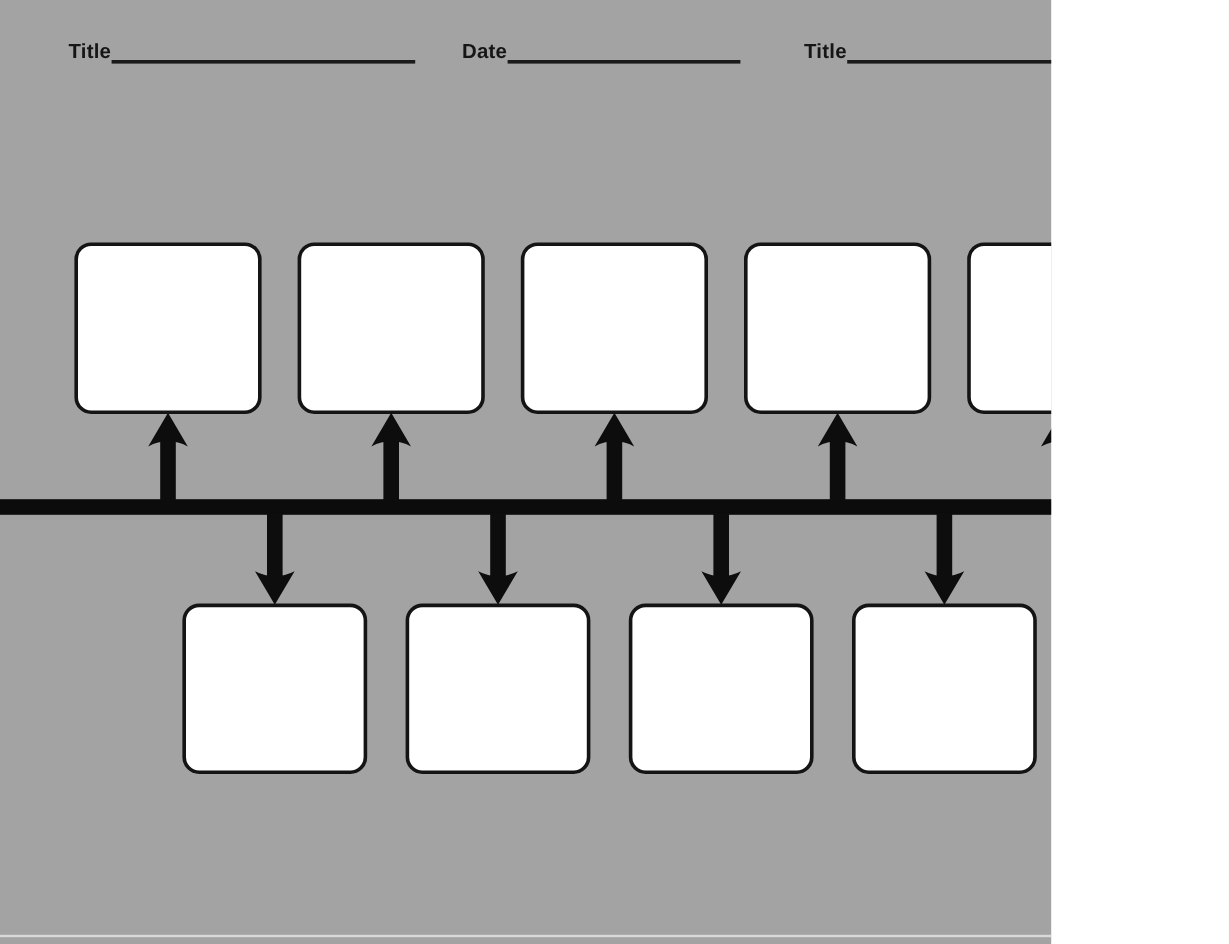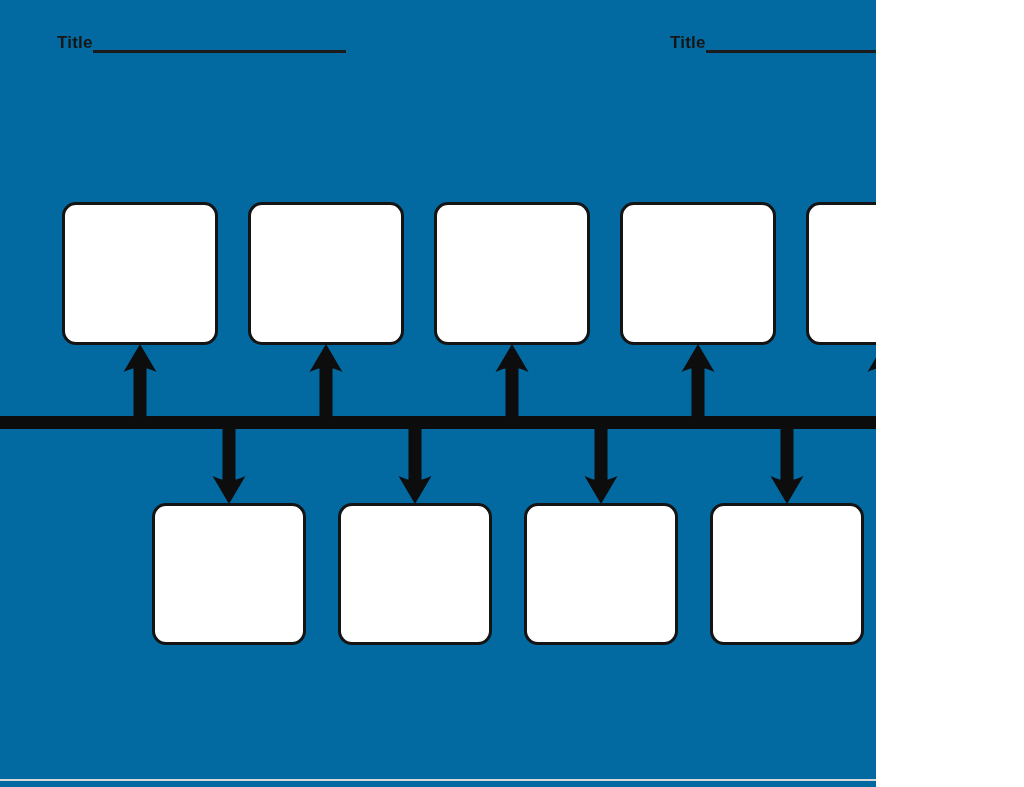--- a/index.html
+++ b/index.html
@@ -1,20 +1,20 @@
 <!DOCTYPE html>
 <html><head>
 <meta charset="utf-8">
 <style>
   html, body { margin: 0; padding: 0; background: #ffffff; }
   .page {
     position: relative;
     width: 876px;
     height: 787px;
-    background: #0369a1;
+    background: #a3a3a3;
     overflow: hidden;
     font-family: "Liberation Sans", sans-serif;
   }
 
   
   .field {
     position: absolute;
     display: flex;
     align-items: flex-end;
     font-weight: 700;
@@ -66,20 +66,24 @@
 </head>
 <body>
 
 <div class="page">
 
   <div class="field" style="left:57px; top:34px;">
     <span class="label">Title</span>
     <span class="rule" style="width:253px;"></span>
   </div>
 
+  <div class="field" style="left:385px; top:34px;">
+    <span class="label">Date</span>
+    <span class="rule" style="width:194px;"></span>
+  </div>
 
   <div class="field" style="left:670px; top:34px;">
     <span class="label">Title</span>
     <span class="rule" style="width:259px;"></span>
   </div>
 
   <div class="timeline-bar"></div>
 
   <div class="event-box top" style="left:62px;"></div>
   <div class="event-box top" style="left:248px;"></div>

